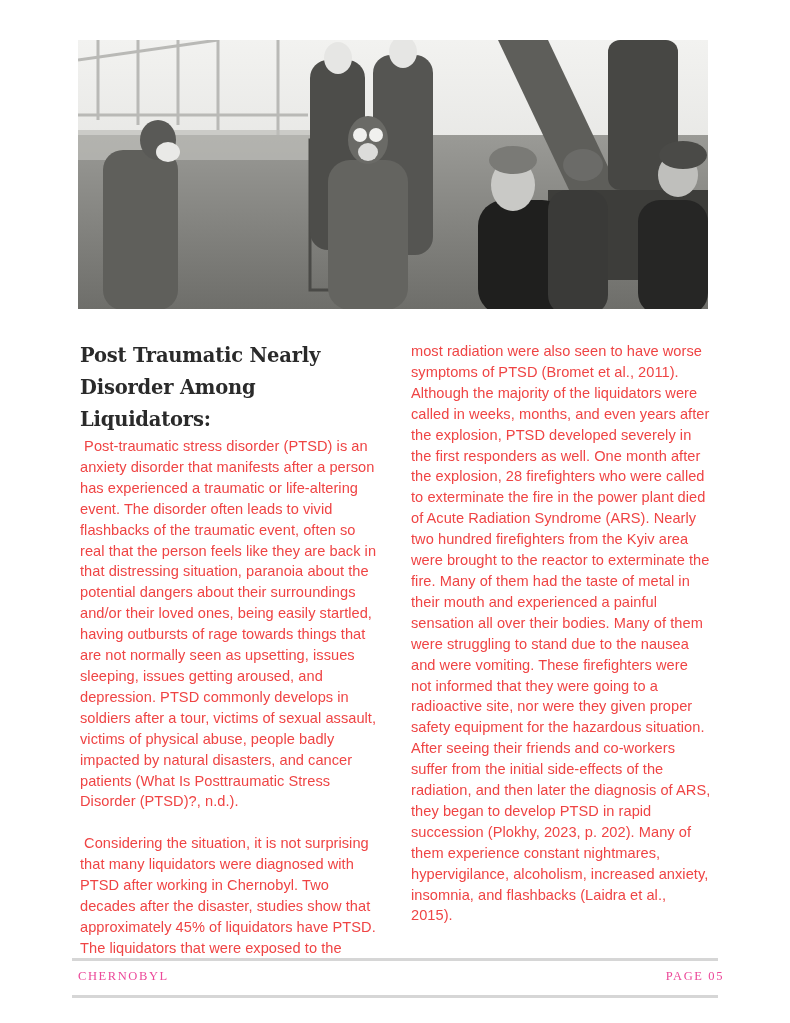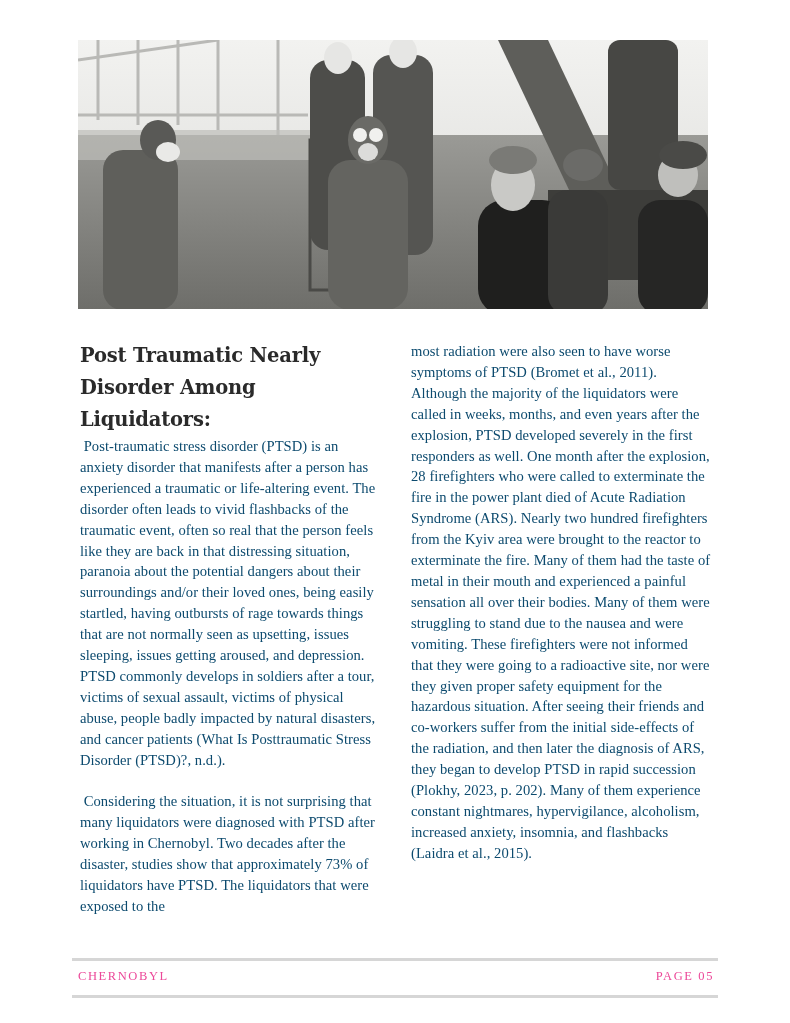--- a/index.html
+++ b/index.html
@@ -37,24 +37,24 @@
     .heading {
       font-family: "DejaVu Serif", "Liberation Serif", serif;
       font-weight: bold;
       font-size: 19.5px;
       line-height: 32px;
       color: #2a2a2a;
       margin: 0;
       letter-spacing: -0.2px;
     }
     .para {
-      font-family: Liberation Serif, serif;
+      font-family: Liberation Sans, sans-serif;
       font-size: 14.6px;
       line-height: 20.9px;
-      color: #0c4a6e;
+      color: #ef4444;
       margin: 0;
       letter-spacing: 0.05px;
     }
     .para.indent::before { content: "\00a0"; }
     .para-gap { height: 20.9px; }
 
     .footer-rule {
       position: absolute;
       left: 72px;
       width: 646px;
@@ -65,21 +65,21 @@
     .rule-bottom { top: 995px; }
     .footer-text {
       position: absolute;
       top: 969px;
       font-family: "Liberation Serif", "DejaVu Serif", serif;
       font-size: 12.5px;
       letter-spacing: 1.6px;
       color: #ec4899;
     }
     .footer-left { left: 78px; }
-    .footer-right { right: 76px; }
+    .footer-right { right: 66px; }
   </style>
 </head>
 <body>
 
 <div class="photo" title="Black and white photograph of Chernobyl liquidators wearing gas masks and heavy coats standing near a vehicle and railing, with men in fur hats in the foreground">
   <svg viewBox="0 0 630 269" preserveAspectRatio="none">
     <defs>
       <linearGradient id="sky" x1="0" y1="0" x2="0" y2="1">
         <stop offset="0" stop-color="#f2f2f0"></stop>
         <stop offset="1" stop-color="#d9d9d6"></stop>
@@ -149,21 +149,21 @@
 </div>
 
 <div class="col col-left">
   <h2 class="heading">
     <span>Post Traumatic Nearly</span><br>
     <span>Disorder Among</span><br>
     <span>Liquidators:</span>
   </h2>
   <p class="para indent">Post-traumatic stress disorder (PTSD) is an anxiety disorder that manifests after a person has experienced a traumatic or life-altering event. The disorder often leads to vivid flashbacks of the traumatic event, often so real that the person feels like they are back in that distressing situation, paranoia about the potential dangers about their surroundings and/or their loved ones, being easily startled, having outbursts of rage towards things that are not normally seen as upsetting, issues sleeping, issues getting aroused, and depression. PTSD commonly develops in soldiers after a tour, victims of sexual assault, victims of physical abuse, people badly impacted by natural disasters, and cancer patients (What Is Posttraumatic Stress Disorder (PTSD)?, n.d.).</p>
   <div class="para-gap"></div>
-  <p class="para indent">Considering the situation, it is not surprising that many liquidators were diagnosed with PTSD after working in Chernobyl. Two decades after the disaster, studies show that approximately 73% of liquidators have PTSD. The liquidators that were exposed to the</p>
+  <p class="para indent">Considering the situation, it is not surprising that many liquidators were diagnosed with PTSD after working in Chernobyl. Two decades after the disaster, studies show that approximately 45% of liquidators have PTSD. The liquidators that were exposed to the</p>
 </div>
 
 <div class="col col-right">
   <p class="para">most radiation were also seen to have worse symptoms of PTSD (Bromet et al., 2011). Although the majority of the liquidators were called in weeks, months, and even years after the explosion, PTSD developed severely in the first responders as well. One month after the explosion, 28 firefighters who were called to exterminate the fire in the power plant died of Acute Radiation Syndrome (ARS). Nearly two hundred firefighters from the Kyiv area were brought to the reactor to exterminate the fire. Many of them had the taste of metal in their mouth and experienced a painful sensation all over their bodies. Many of them were struggling to stand due to the nausea and were vomiting. These firefighters were not informed that they were going to a radioactive site, nor were they given proper safety equipment for the hazardous situation. After seeing their friends and co-workers suffer from the initial side-effects of the radiation, and then later the diagnosis of ARS, they began to develop PTSD in rapid succession (Plokhy, 2023, p. 202). Many of them experience constant nightmares, hypervigilance, alcoholism, increased anxiety, insomnia, and flashbacks (Laidra et al., 2015).</p>
 </div>
 
 <div class="footer-rule rule-top"></div>
 <div class="footer-text footer-left">CHERNOBYL</div>
 <div class="footer-text footer-right">PAGE 05</div>
 <div class="footer-rule rule-bottom"></div>

